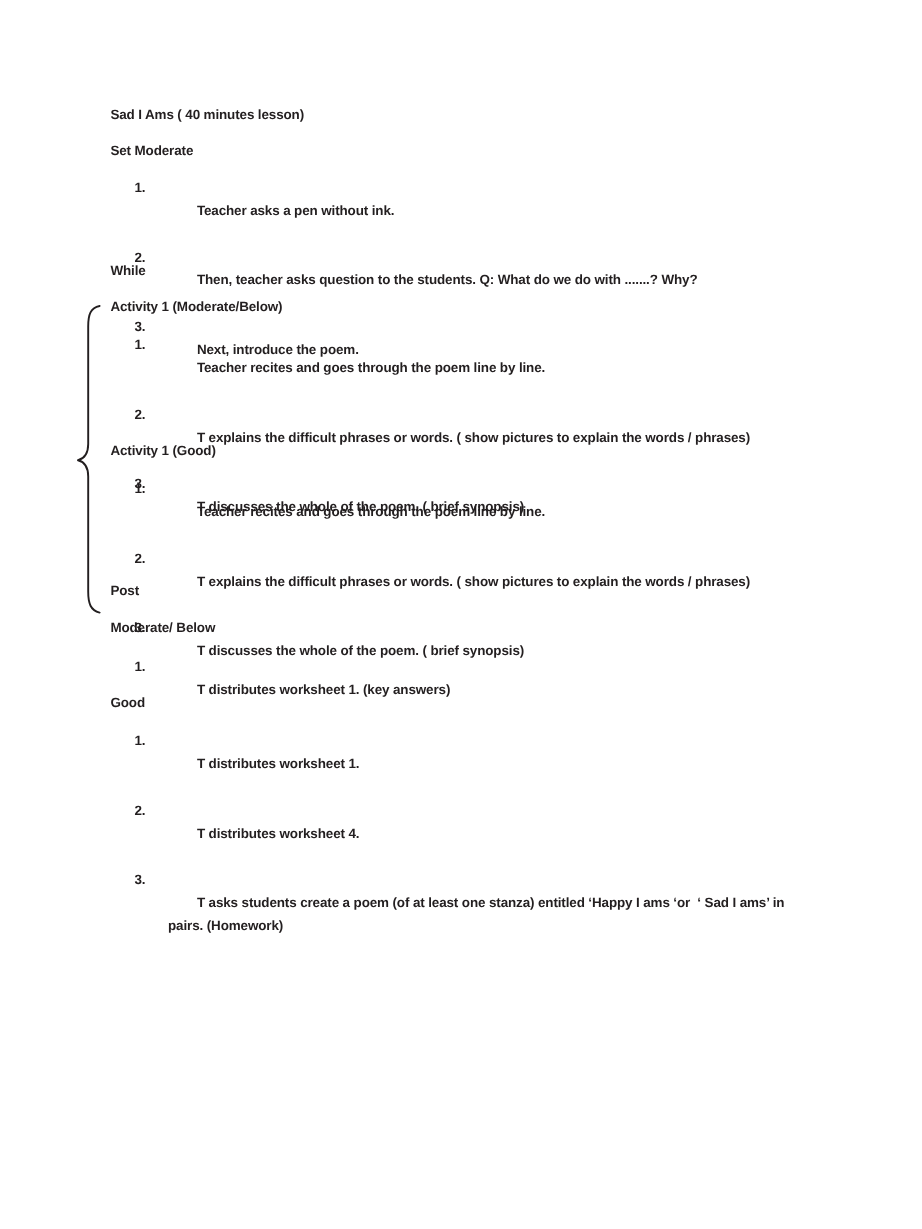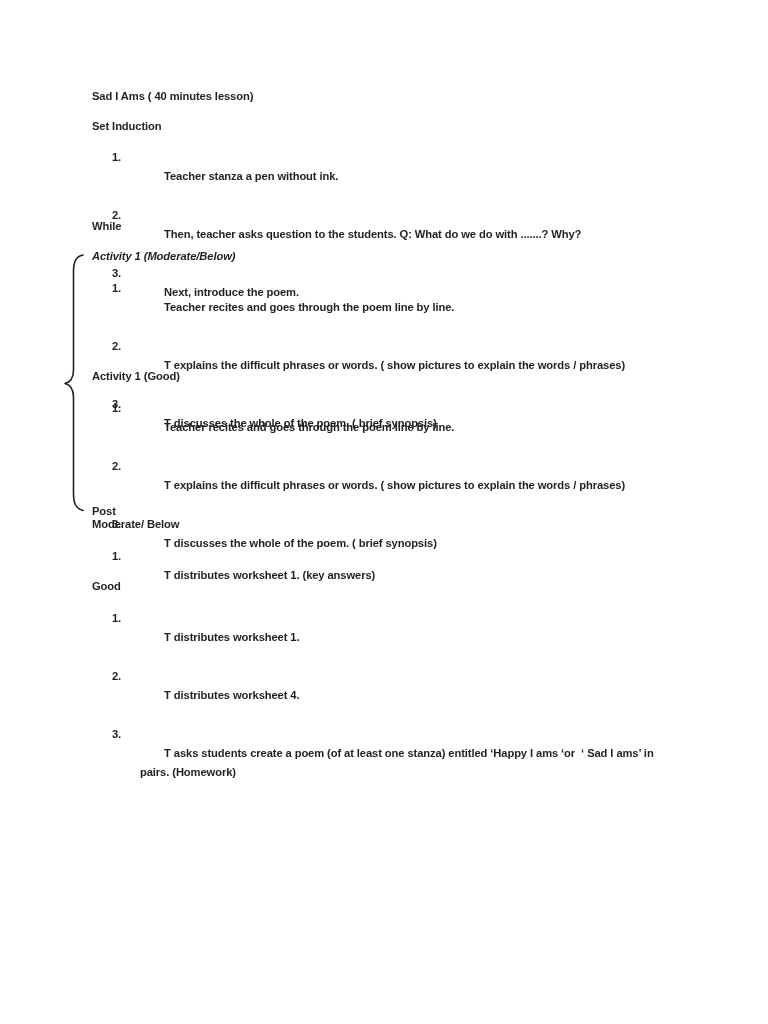--- a/index.html
+++ b/index.html
@@ -86,37 +86,37 @@
   .brace svg { display: block; }
 </style>
 </head>
 <body>
 
 <div class="page">
   <div class="doc">
 
     <div class="heading" style="top:89px;">Sad I Ams ( 40 minutes lesson)</div>
 
-    <div class="heading" style="top:119px;">Set Induction</div>
+    <div class="heading" style="top:119px;">Set Moderate</div>
 
     <div class="list" style="top:148px;">
       <div class="li">
-        <span class="num">1.</span><span>Teacher stanza a pen without ink.</span>
+        <span class="num">1.</span><span>Teacher asks a pen without ink.</span>
       </div>
       <div class="li">
         <span class="num">2.</span><span>Then, teacher asks question to the students. Q: What do we do with .......? Why?</span>
       </div>
       <div class="li">
         <span class="num">3.</span><span>Next, introduce the poem.</span>
       </div>
     </div>
 
     <div class="heading" style="top:219px;text-align:right;">While</div>
 
-    <div class="heading" style="top:249px;font-style:italic;">Activity 1 (Moderate/Below)</div>
+    <div class="heading" style="top:249px;">Activity 1 (Moderate/Below)</div>
 
     <div class="list" style="top:279px;">
       <div class="li">
         <span class="num">1.</span><span>Teacher recites and goes through the poem line by line.</span>
       </div>
       <div class="li">
         <span class="num">2.</span><span>T explains the difficult phrases or words. ( show pictures to explain the words / phrases)</span>
       </div>
       <div class="li">
         <span class="num">3.</span><span>T discusses the whole of the poem. ( brief synopsis)</span>
@@ -130,21 +130,21 @@
         <span class="num">1.</span><span>Teacher recites and goes through the poem line by line.</span>
       </div>
       <div class="li">
         <span class="num">2.</span><span>T explains the difficult phrases or words. ( show pictures to explain the words / phrases)</span>
       </div>
       <div class="li">
         <span class="num">3.</span><span>T discusses the whole of the poem. ( brief synopsis)</span>
       </div>
     </div>
 
-    <div class="heading" style="top:504px;">Post</div>
+    <div class="heading" style="top:486px;">Post</div>
 
     <div class="heading" style="top:517px;text-align:center;">Moderate/ Below</div>
 
     <div class="list" style="top:547px;">
       <div class="li">
         <span class="num">1.</span><span>T distributes worksheet 1. (key answers)</span>
       </div>
     </div>
 
     <div class="heading" style="top:579px;">Good</div>

